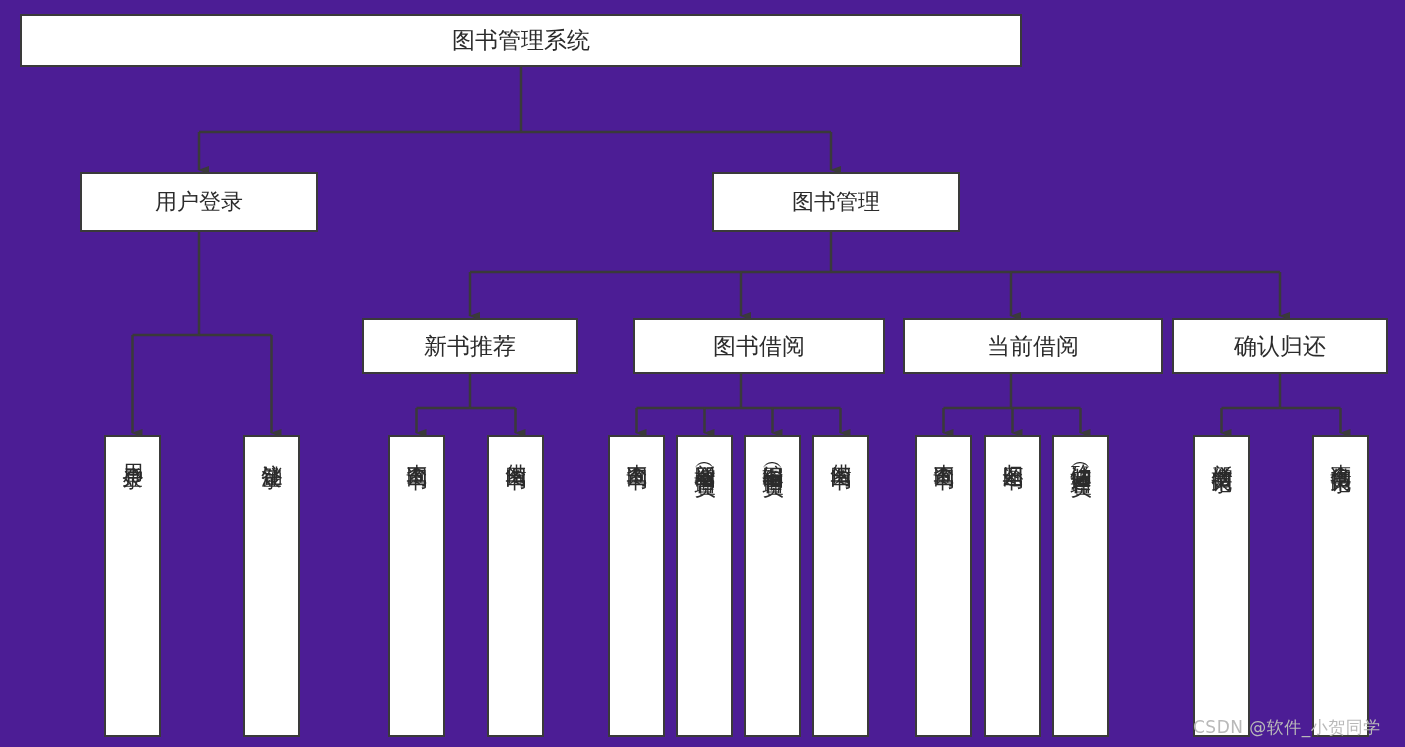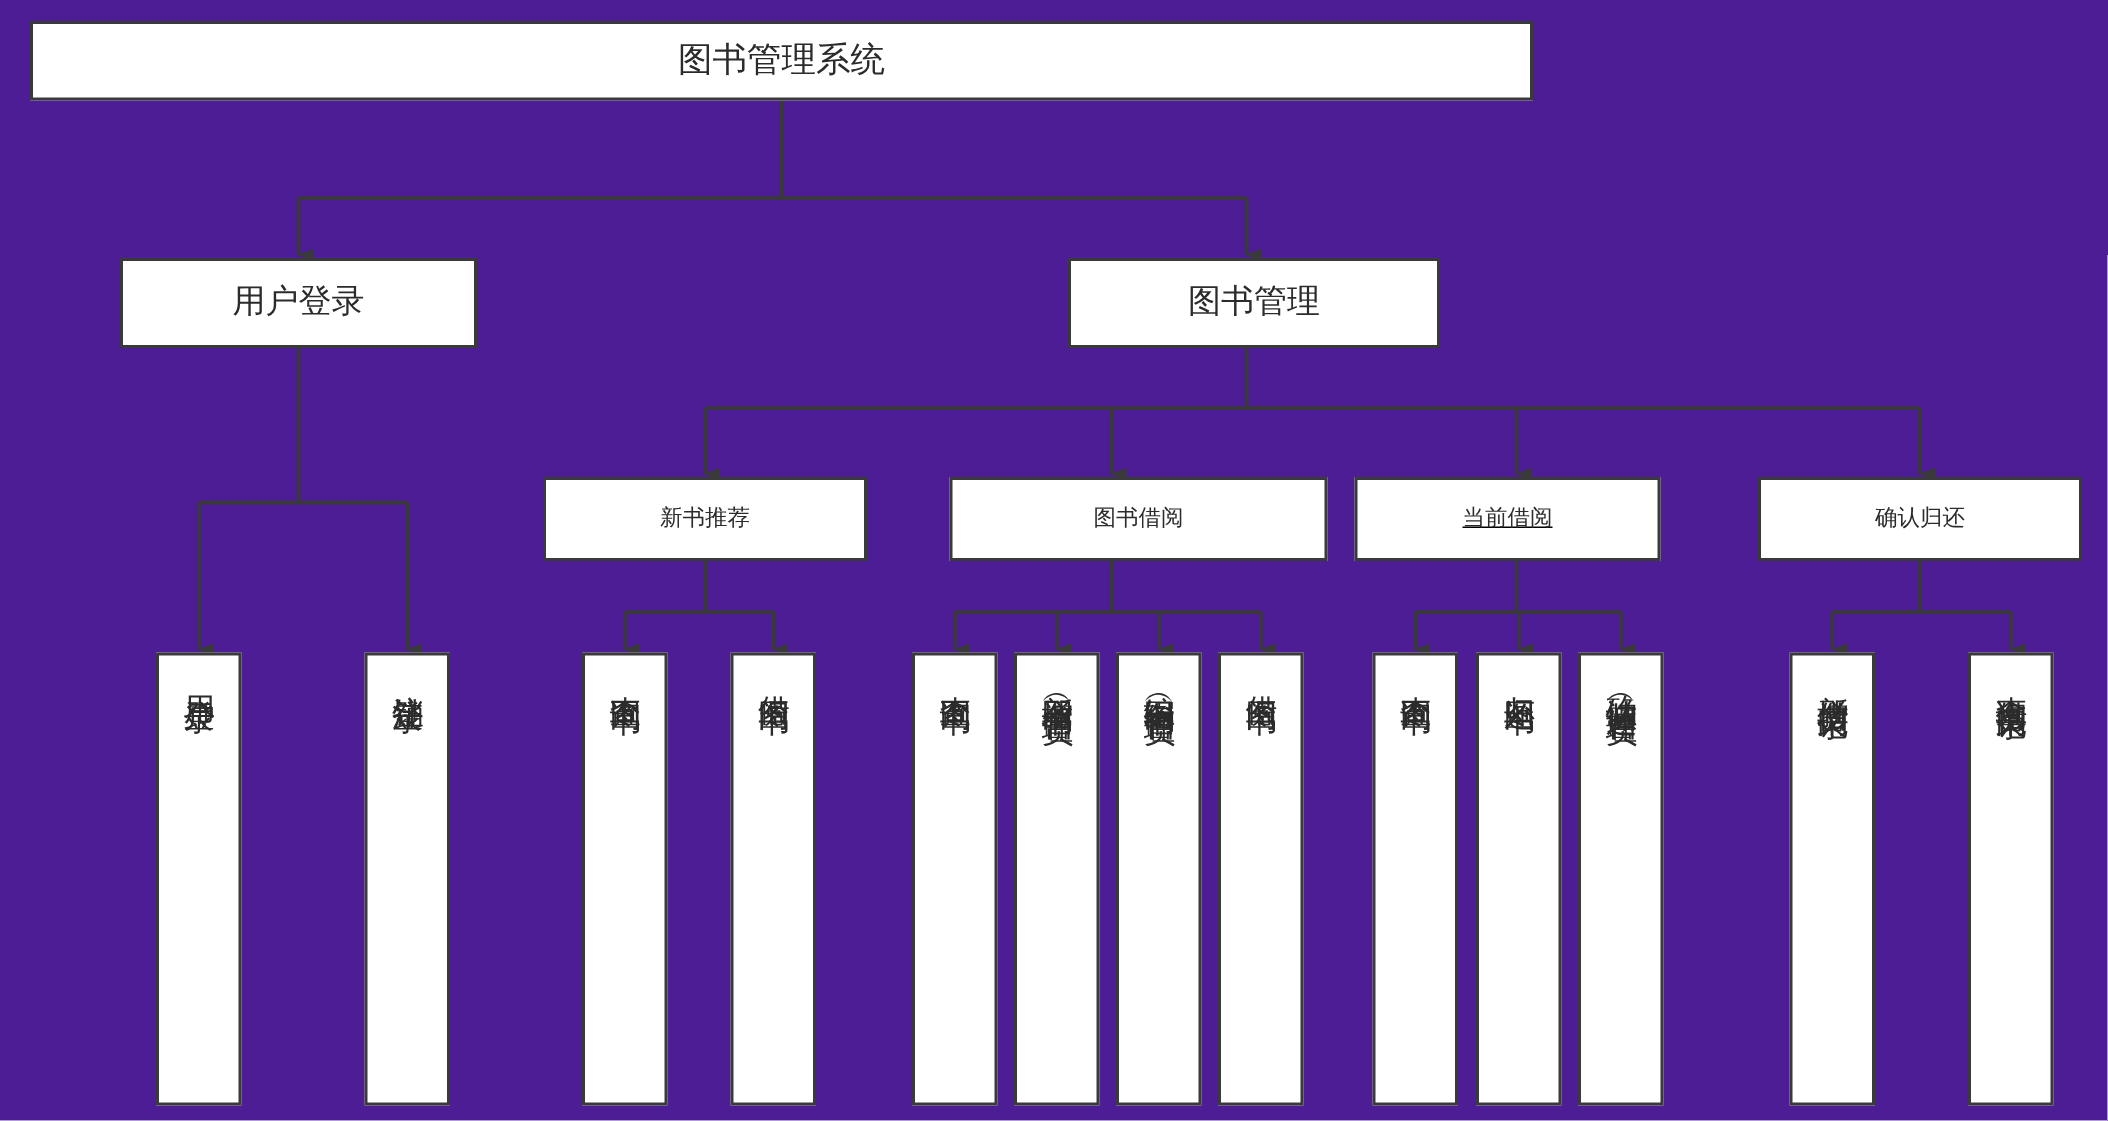--- a/index.html
+++ b/index.html
@@ -42,21 +42,21 @@
     white-space: nowrap;
     text-align: center;
   }
   .node-root .node-label {
     font-size: 23px;
   }
   .node-level2 .node-label {
     font-size: 22px;
   }
   .node-level3 .node-label {
-    font-size: 15px;
+    font-size: 23px;
   }
   .node-leaf {
     border-width: 2.5px;
     align-items: flex-start;
     padding-top: 10px;
   }
   .node-leaf .node-label {
     font-size: 21px;
     writing-mode: vertical-rl;
     text-orientation: upright;
@@ -129,21 +129,21 @@
       </div>
       <div class="node-box node-level2" style="left: 712px; top: 172px; width: 248px; height: 60px; border-color: rgb(58, 58, 58);">
         <span class="node-label" style="color: rgb(43, 43, 43);">图书管理</span>
       </div>
       <div class="node-box node-level3" style="left: 362px; top: 318px; width: 216px; height: 56px; border-color: rgb(58, 58, 58);">
         <span class="node-label" style="color: rgb(43, 43, 43);">新书推荐</span>
       </div>
       <div class="node-box node-level3" style="left: 633px; top: 318px; width: 252px; height: 56px; border-color: rgb(58, 58, 58);">
         <span class="node-label" style="color: rgb(43, 43, 43);">图书借阅</span>
       </div>
-      <div class="node-box node-level3" style="left: 903px; top: 318px; width: 204px; height: 56px; border-color: rgb(58, 58, 58); text-decoration: underline;">
+      <div class="node-box node-level3" style="left: 903px; top: 318px; width: 260px; height: 56px; border-color: rgb(58, 58, 58);">
         <span class="node-label" style="color: rgb(43, 43, 43);">当前借阅</span>
       </div>
       <div class="node-box node-level3" style="left: 1172px; top: 318px; width: 216px; height: 56px; border-color: rgb(58, 58, 58);">
         <span class="node-label" style="color: rgb(43, 43, 43);">确认归还</span>
       </div>
       <div class="node-box node-leaf" style="left: 104px; top: 435px; width: 57px; height: 302px; border-color: rgb(58, 58, 58);">
         <span class="node-label" style="color: rgb(43, 43, 43);">用户登录</span>
       </div>
       <div class="node-box node-leaf" style="left: 243px; top: 435px; width: 57px; height: 302px; border-color: rgb(58, 58, 58);">
         <span class="node-label" style="color: rgb(43, 43, 43);">注销登录</span>
@@ -175,13 +175,14 @@
       <div class="node-box node-leaf" style="left: 1052px; top: 435px; width: 57px; height: 302px; border-color: rgb(58, 58, 58);">
         <span class="node-label" style="color: rgb(43, 43, 43);">确认归还（管理员）</span>
       </div>
       <div class="node-box node-leaf" style="left: 1193px; top: 435px; width: 57px; height: 302px; border-color: rgb(58, 58, 58);">
         <span class="node-label" style="color: rgb(43, 43, 43);">新增借阅记录</span>
       </div>
       <div class="node-box node-leaf" style="left: 1312px; top: 435px; width: 57px; height: 302px; border-color: rgb(58, 58, 58);">
         <span class="node-label" style="color: rgb(43, 43, 43);">查询借阅记录</span>
       </div>
     </div>
+  <div class="watermark" style="left: 1193px; top: 716px; color: rgb(185, 185, 185);">CSDN @软件_小贺同学</div>
 </div>
 
 </body></html>

